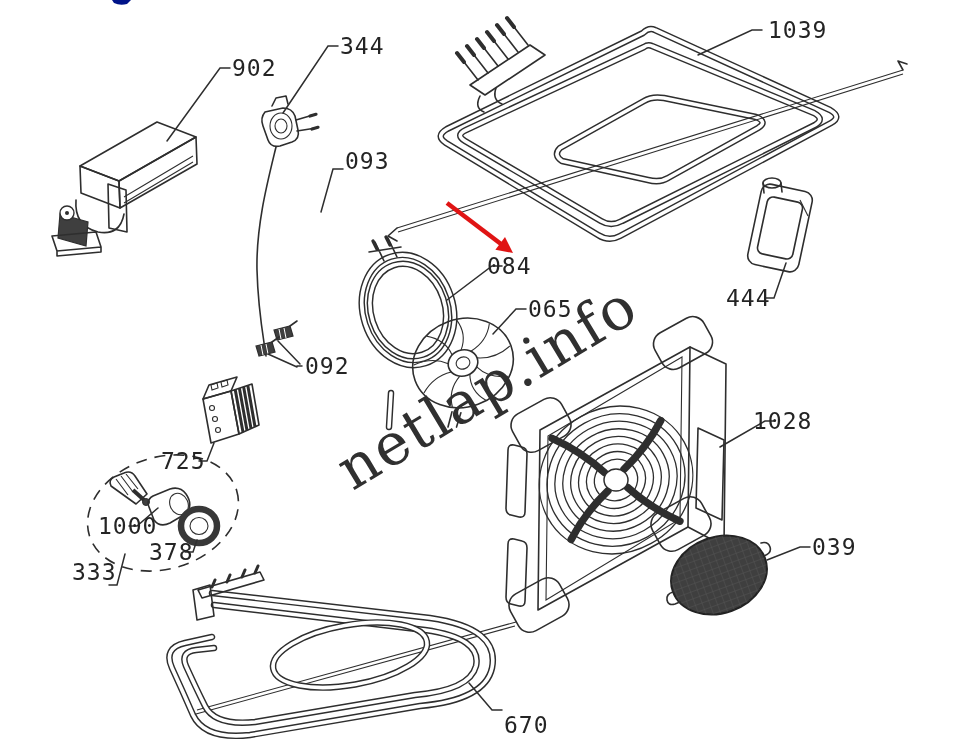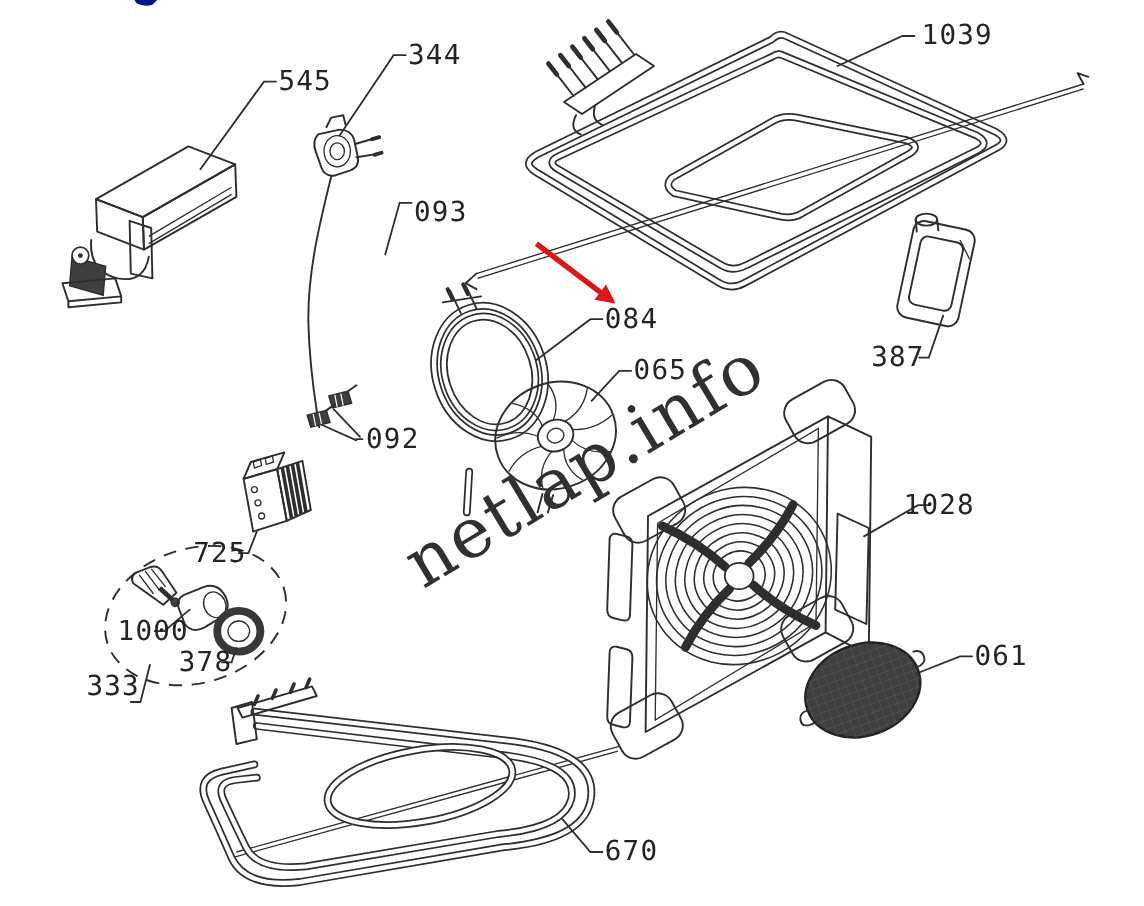--- a/index.html
+++ b/index.html
@@ -223,31 +223,31 @@
       <path class="leader" d="M810,547 L800,547 L767,560"></path>
       <path class="leader" d="M502,710 L492,710 L469,683"></path>
     </g>
 
     <g>
       <line x1="447" y1="203" x2="501" y2="244" stroke="#e01414" stroke-width="4.5"></line>
       <polygon points="513,253 495.4,249.8 505,237" fill="#e01414"></polygon>
     </g>
   </svg>
 
-  <div class="part-label" style="left:232px;top:55px">545</div>
+  <div class="part-label" style="left:232px;top:55px">902</div>
   <div class="part-label" style="left:340px;top:33px">344</div>
   <div class="part-label" style="left:768px;top:17px">1039</div>
-  <div class="part-label" style="left:345px;top:164px">093</div>
-  <div class="part-label" style="left:504px;top:253px">084</div>
+  <div class="part-label" style="left:345px;top:148px">093</div>
+  <div class="part-label" style="left:487px;top:253px">084</div>
   <div class="part-label" style="left:528px;top:296px">065</div>
-  <div class="part-label" style="left:726px;top:285px">387</div>
+  <div class="part-label" style="left:726px;top:285px">444</div>
   <div class="part-label" style="left:305px;top:353px">092</div>
   <div class="part-label" style="left:161px;top:448px">725</div>
   <div class="part-label" style="left:98px;top:513px">1000</div>
   <div class="part-label" style="left:149px;top:539px">378</div>
   <div class="part-label" style="left:72px;top:559px">333</div>
   <div class="part-label" style="left:753px;top:408px">1028</div>
-  <div class="part-label" style="left:812px;top:534px">061</div>
-  <div class="part-label" style="left:504px;top:697px">670</div>
+  <div class="part-label" style="left:812px;top:534px">039</div>
+  <div class="part-label" style="left:504px;top:712px">670</div>
 
   <div class="watermark">netlap.info</div>
 
 </div>
 
 </body></html>

